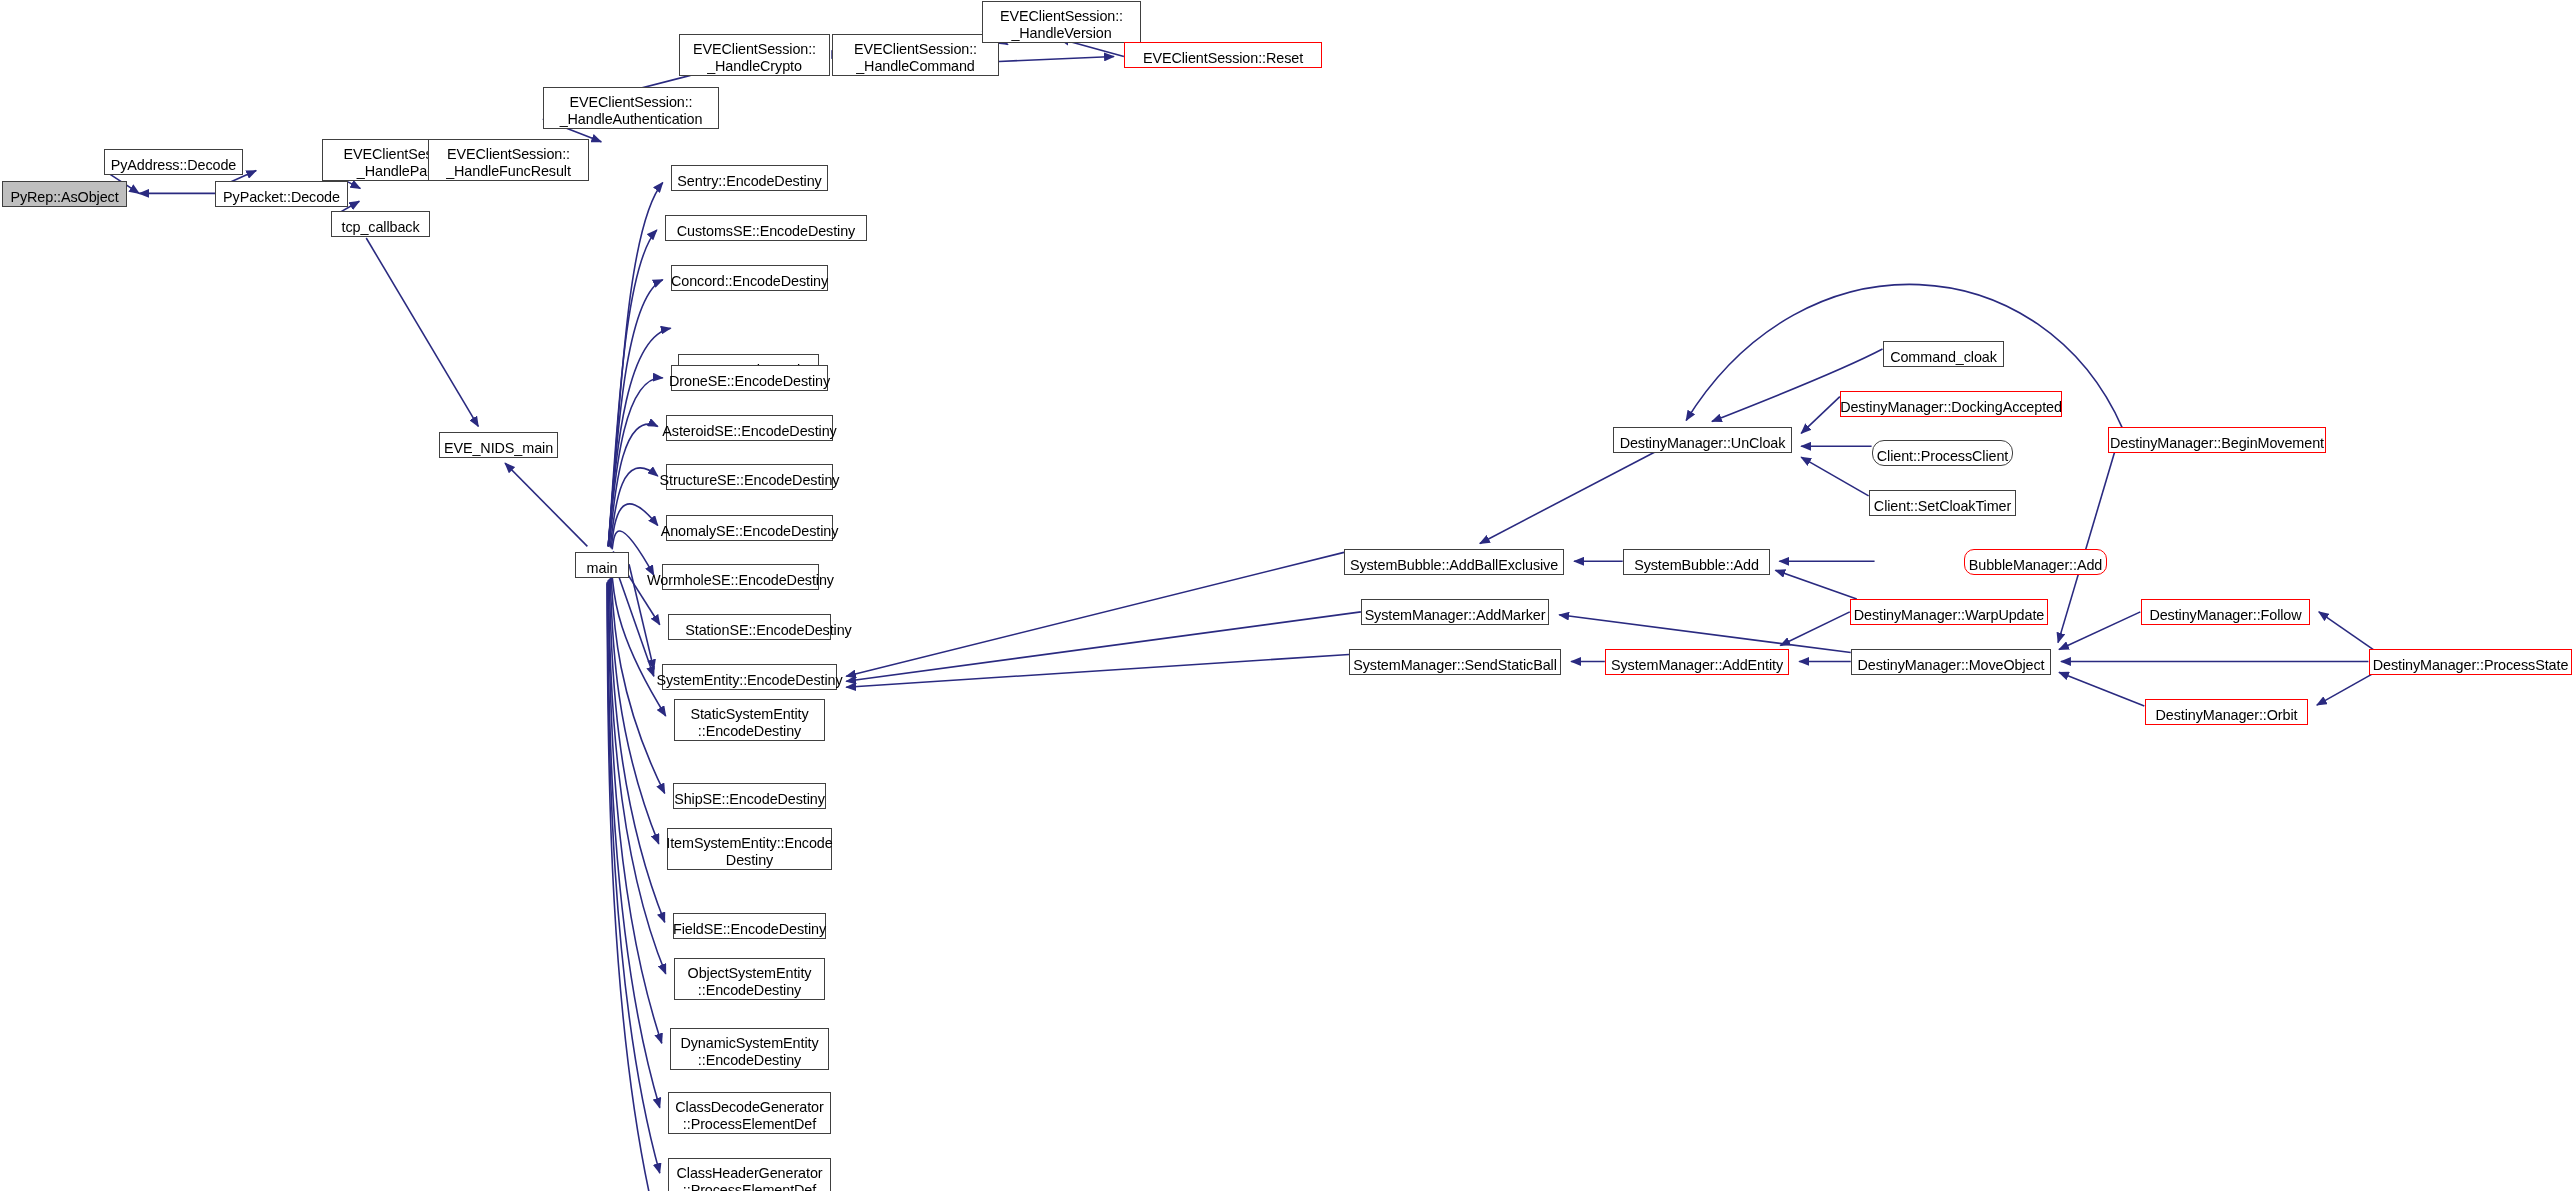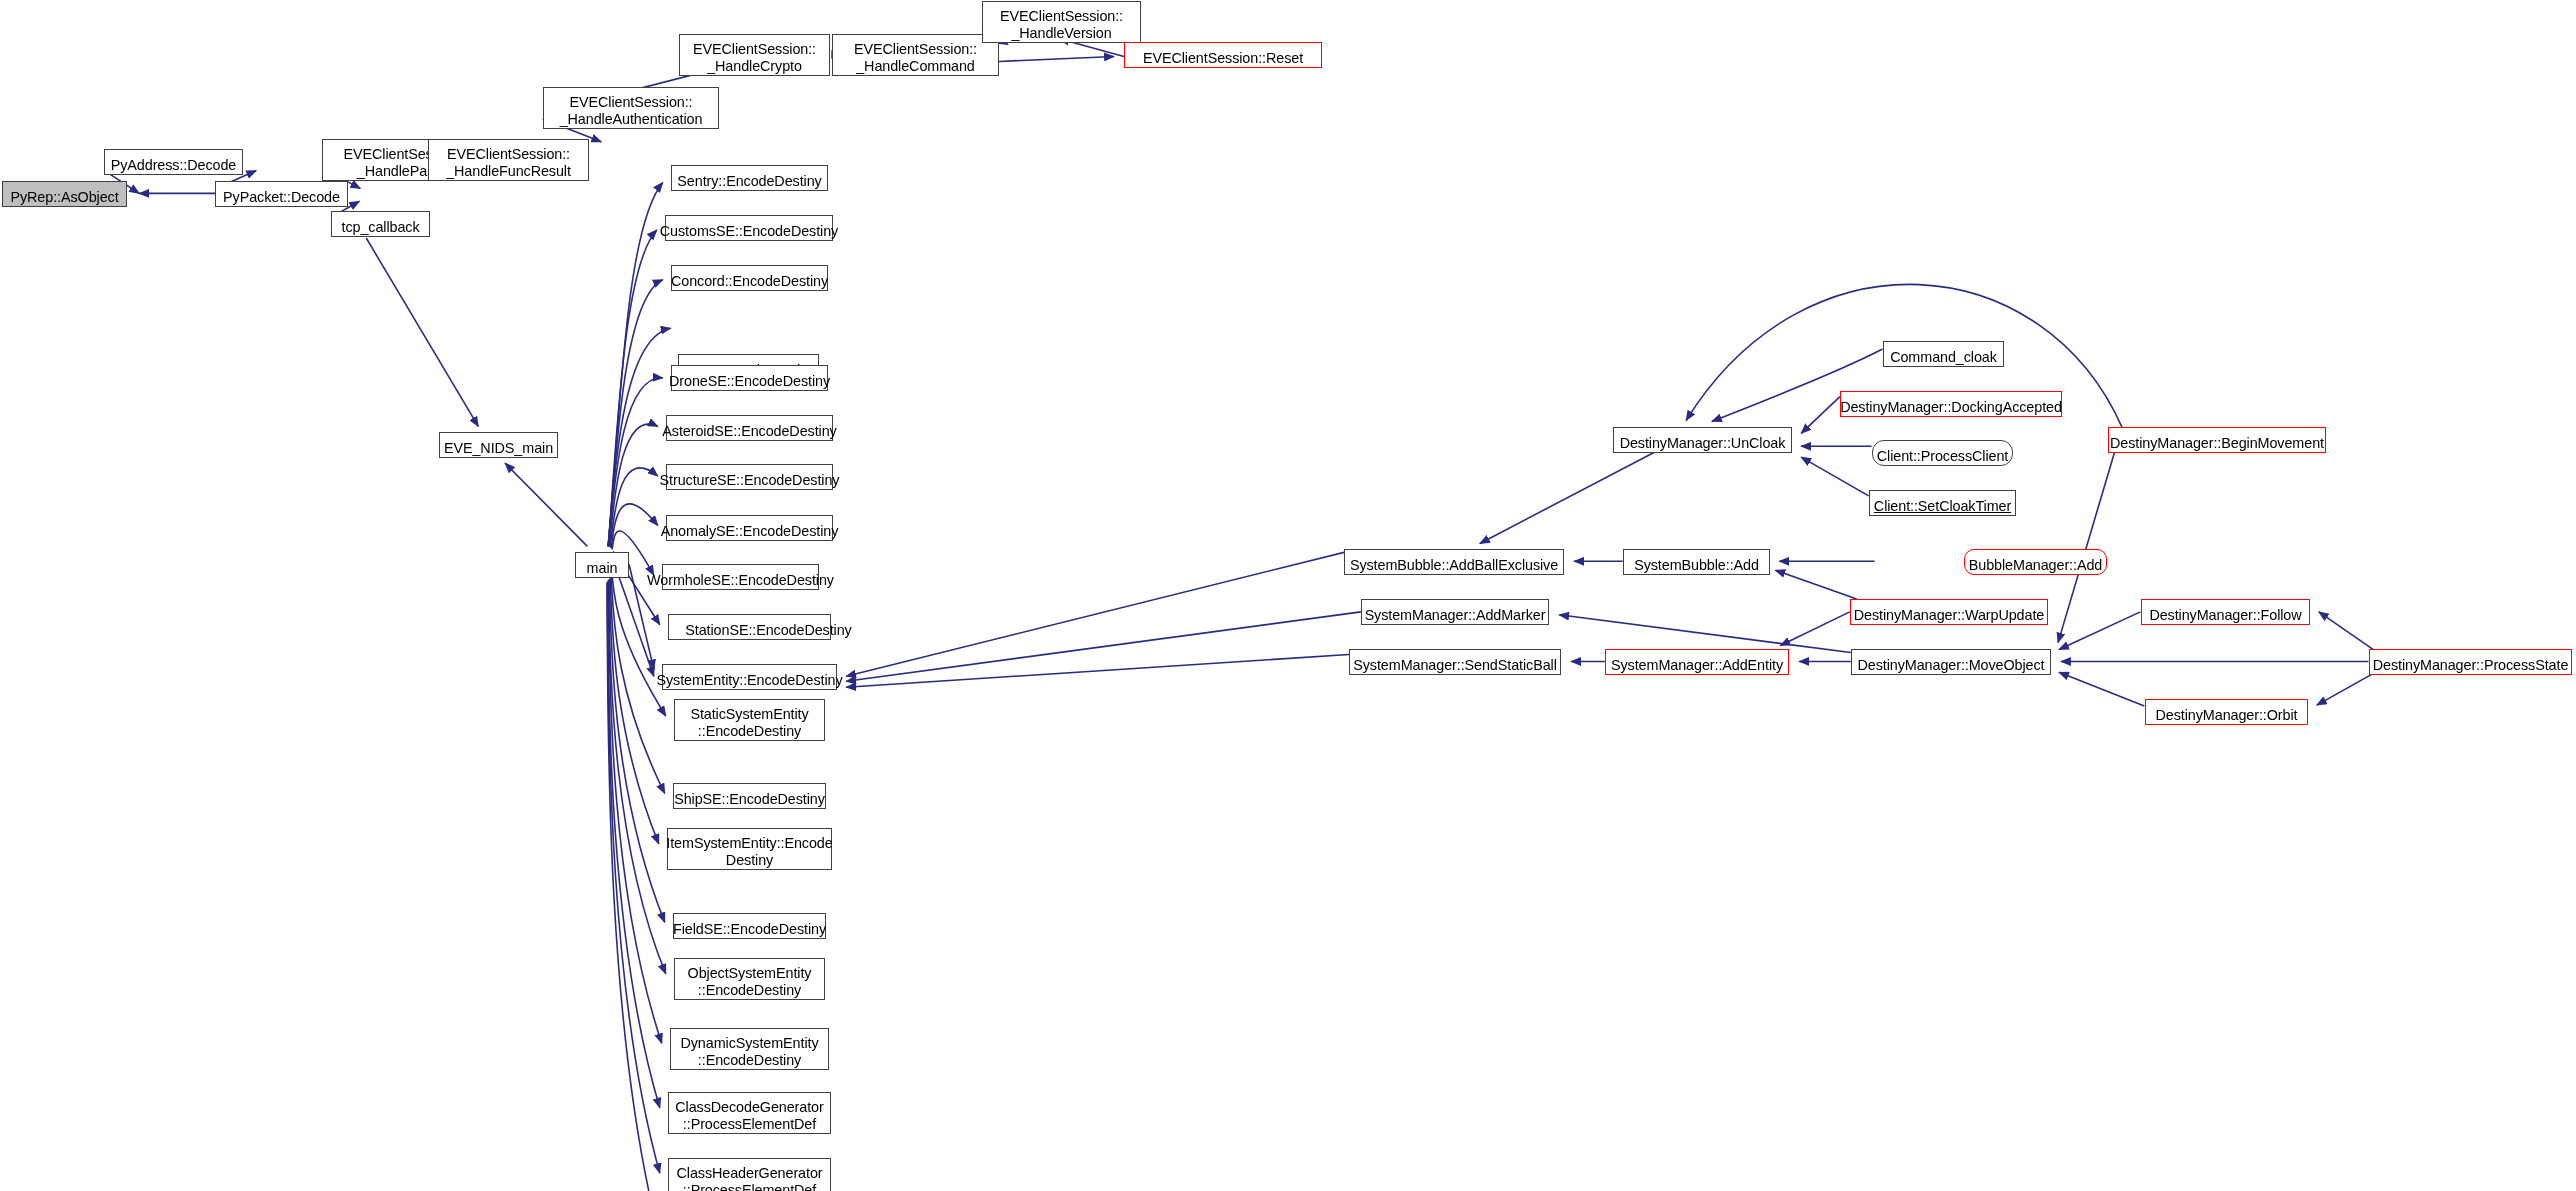--- a/index.html
+++ b/index.html
@@ -148,21 +148,21 @@
 
   <div class="node" style="left:679px;top:34px;width:151px;height:42px;"><span class="lbl">EVEClientSession::
 _HandleCrypto</span></div>
   <div class="node" style="left:832px;top:34px;width:167px;height:42px;"><span class="lbl">EVEClientSession::
 _HandleCommand</span></div>
   <div class="node" style="left:982px;top:1px;width:159px;height:42px;"><span class="lbl">EVEClientSession::
 _HandleVersion</span></div>
   <div class="node red" style="left:1124px;top:42px;width:198px;height:26px;"><span class="lbl">EVEClientSession::Reset</span></div>
 
   <div class="node" style="left:671px;top:165px;width:157px;height:26px;"><span class="lbl">Sentry::EncodeDestiny</span></div>
-  <div class="node" style="left:665px;top:215px;width:168px;height:26px;"><span class="lbl">CustomsSE::EncodeDestiny</span></div>
+  <div class="node" style="left:665px;top:215px;width:202px;height:26px;"><span class="lbl">CustomsSE::EncodeDestiny</span></div>
   <div class="node" style="left:671px;top:265px;width:157px;height:26px;"><span class="lbl">Concord::EncodeDestiny</span></div>
   <div class="node" style="left:678px;top:314px;width:141px;height:26px;margin-top:40px;"><span class="lbl">NPC::EncodeDestiny</span></div>
   <div class="node" style="left:671px;top:365px;width:157px;height:26px;"><span class="lbl">DroneSE::EncodeDestiny</span></div>
   <div class="node" style="left:666px;top:415px;width:167px;height:26px;"><span class="lbl">AsteroidSE::EncodeDestiny</span></div>
   <div class="node" style="left:666px;top:464px;width:167px;height:26px;"><span class="lbl">StructureSE::EncodeDestiny</span></div>
   <div class="node" style="left:666px;top:515px;width:167px;height:26px;"><span class="lbl">AnomalySE::EncodeDestiny</span></div>
   <div class="node" style="left:662px;top:564px;width:157px;height:26px;"><span class="lbl">WormholeSE::EncodeDestiny</span></div>
   <div class="node" style="left:668px;top:614px;width:163px;height:26px;padding-left:38px;"><span class="lbl">StationSE::EncodeDestiny</span></div>
   <div class="node" style="left:662px;top:664px;width:175px;height:26px;"><span class="lbl">SystemEntity::EncodeDestiny</span></div>
   <div class="node" style="left:674px;top:699px;width:151px;height:42px;"><span class="lbl">StaticSystemEntity
@@ -182,21 +182,21 @@
 
   <div class="node" style="left:1344px;top:549px;width:220px;height:26px;"><span class="lbl">SystemBubble::AddBallExclusive</span></div>
   <div class="node" style="left:1361px;top:599px;width:188px;height:26px;"><span class="lbl">SystemManager::AddMarker</span></div>
   <div class="node" style="left:1349px;top:649px;width:212px;height:26px;"><span class="lbl">SystemManager::SendStaticBall</span></div>
   <div class="node" style="left:1613px;top:427px;width:179px;height:26px;"><span class="lbl">DestinyManager::UnCloak</span></div>
   <div class="node" style="left:1623px;top:549px;width:147px;height:26px;"><span class="lbl">SystemBubble::Add</span></div>
   <div class="node red" style="left:1605px;top:649px;width:184px;height:26px;"><span class="lbl">SystemManager::AddEntity</span></div>
   <div class="node" style="left:1883px;top:341px;width:121px;height:26px;"><span class="lbl">Command_cloak</span></div>
   <div class="node red" style="left:1840px;top:391px;width:222px;height:26px;"><span class="lbl">DestinyManager::DockingAccepted</span></div>
   <div class="node" style="left:1872px;top:440px;width:141px;height:26px;border-radius:12px;"><span class="lbl">Client::ProcessClient</span></div>
-  <div class="node" style="left:1869px;top:490px;width:147px;height:26px;text-decoration:underline;"><span class="lbl">Client::SetCloakTimer</span></div>
+  <div class="node" style="left:1869px;top:490px;width:147px;height:26px;"><span class="lbl">Client::SetCloakTimer</span></div>
   <div class="node red" style="left:1964px;top:549px;width:143px;height:26px;border-radius:10px;"><span class="lbl">BubbleManager::Add</span></div>
   <div class="node red" style="left:1850px;top:599px;width:198px;height:26px;"><span class="lbl">DestinyManager::WarpUpdate</span></div>
   <div class="node" style="left:1851px;top:649px;width:200px;height:26px;"><span class="lbl">DestinyManager::MoveObject</span></div>
   <div class="node red" style="left:2108px;top:427px;width:218px;height:26px;"><span class="lbl">DestinyManager::BeginMovement</span></div>
   <div class="node red" style="left:2141px;top:599px;width:169px;height:26px;"><span class="lbl">DestinyManager::Follow</span></div>
   <div class="node red" style="left:2145px;top:699px;width:163px;height:26px;"><span class="lbl">DestinyManager::Orbit</span></div>
   <div class="node red" style="left:2369px;top:649px;width:203px;height:26px;"><span class="lbl">DestinyManager::ProcessState</span></div>
 </div>
 
 

